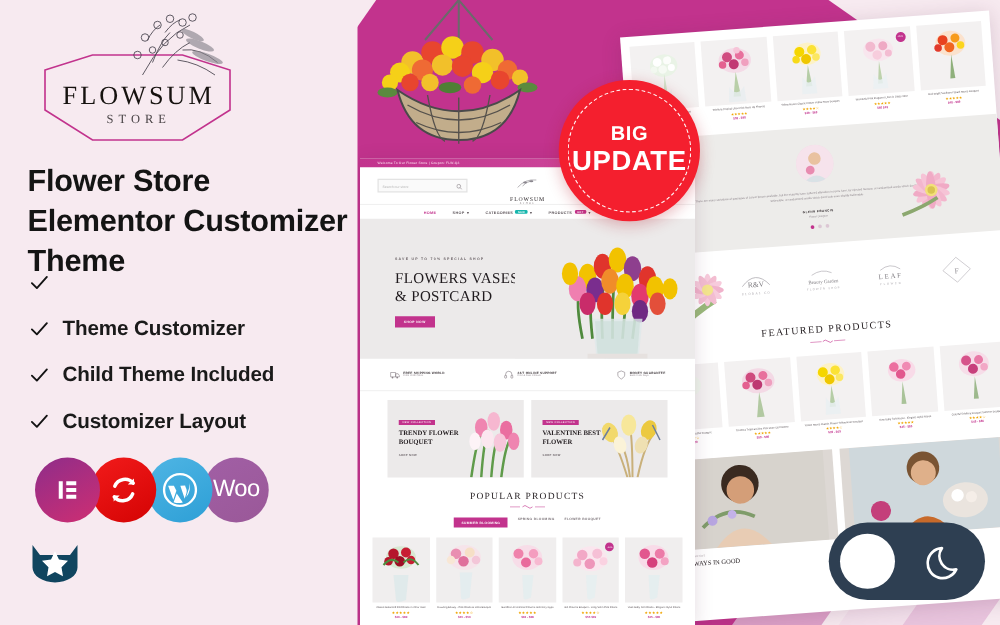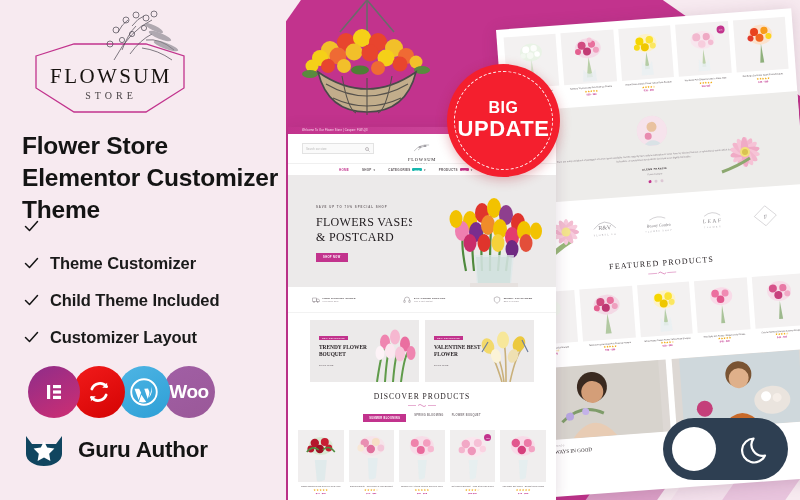--- a/index.html
+++ b/index.html
@@ -44,21 +44,21 @@
   .feature-list li{
     display:flex; align-items:center; gap:11px;
     font-size:16.5px; font-weight:700; color:#1a1a1a; height:37px;
     letter-spacing:-0.1px;
   }
   .chk{ width:15px; height:15px; flex:0 0 15px; display:block; }
 
   .tech-row{ position:absolute; left:28px; top:366px; display:flex; align-items:center; }
   .tech{ width:52px; height:52px; border-radius:50%; margin-right:-7px;
     display:flex; align-items:center; justify-content:center; position:relative; }
-  .tech span{ color:#fff; font-weight:700; }
+  .tech span{ color:#fff; font-weight:400; }
   .t-ele{ background:linear-gradient(150deg,#8e2d8a,#cf2e72); z-index:5; }
   .t-rev{ background:linear-gradient(150deg,#f21b1b,#d40303); z-index:4; }
   .t-wp { background:linear-gradient(150deg,#4fb5e4,#2d9fd6); z-index:3; }
   .t-woo{ background:linear-gradient(150deg,#a15fa5,#9a5898); z-index:2; }
   .t-ps { background:linear-gradient(150deg,#2f63d8,#1f55cf); z-index:1; }
   .t-woo span{ font-size:19px; letter-spacing:-0.5px; }
   .t-ps span{ font-size:22px; letter-spacing:-0.5px; }
 
   .guru{ position:absolute; left:22px; top:432px; display:flex; align-items:center; gap:12px; }
   .guru-label{ font-size:22.5px; font-weight:700; color:#141414; letter-spacing:-0.3px; }
@@ -622,21 +622,21 @@
           <ellipse cx="16" cy="22" rx="6" ry="8" fill="#f2d96b" transform="rotate(-25 16 22)"></ellipse>
           <ellipse cx="31" cy="16" rx="6" ry="8.5" fill="#f7e79a"></ellipse>
           <ellipse cx="47" cy="20" rx="6" ry="8" fill="#ecc93f" transform="rotate(22 47 20)"></ellipse>
           <ellipse cx="24" cy="32" rx="5" ry="7" fill="#fbf3d8" transform="rotate(-15 24 32)"></ellipse>
           <ellipse cx="41" cy="32" rx="5" ry="7" fill="#efe0b2" transform="rotate(18 41 32)"></ellipse>
           <path d="M10 28 l6-10 M56 28 l-6-12" stroke="#6e7f9c" stroke-width="1.2"></path>
         </svg>
       </div>
     </div>
 
-    <div class="pp-title">DISCOVER PRODUCTS</div>
+    <div class="pp-title">POPULAR PRODUCTS</div>
     <svg class="pp-orn" viewBox="0 0 30 5">
         <path d="M1 2.5 h8 M21 2.5 h8" stroke="#c2338d" stroke-width=".4"></path>
         <path d="M11 2.5 q2-2.2 4 0 q2 2.2 4 0" stroke="#c2338d" fill="none" stroke-width=".5"></path>
       </svg>
 
     <div class="pp-tabs">
       <span class="on">SUMMER BLOOMING</span>
       <span>SPRING BLOOMING</span>
       <span>FLOWER BOUQUET</span>
     </div>
@@ -845,21 +845,20 @@
       <div class="tech t-woo">
           <span>Woo</span>
         </div>
     </div>
 
     <div class="guru">
       <svg width="44" height="36" viewBox="0 0 44 36">
         <path d="M4 4 L10 12 H34 L40 4 V22 a18 12 0 01-36 0z" fill="#10455f"></path>
         <path d="M22 9 l3.2 6.6 7.2 1 -5.2 5.1 1.2 7.2 -6.4-3.4 -6.4 3.4 1.2-7.2 -5.2-5.1 7.2-1z" fill="#fff"></path>
       </svg>
-      <span class="guru-label">Guru Author</span>
     </div>
   </div>
 
   <div class="toggle">
     <div class="knob"></div>
     <svg class="moon" viewBox="0 0 34 34">
         <path d="M24 23.5A11 11 0 0112.5 6.5a12 12 0 1011.5 17z" fill="none" stroke="#fff" stroke-width="2.2" stroke-linejoin="round"></path>
       </svg>
   </div>
 

